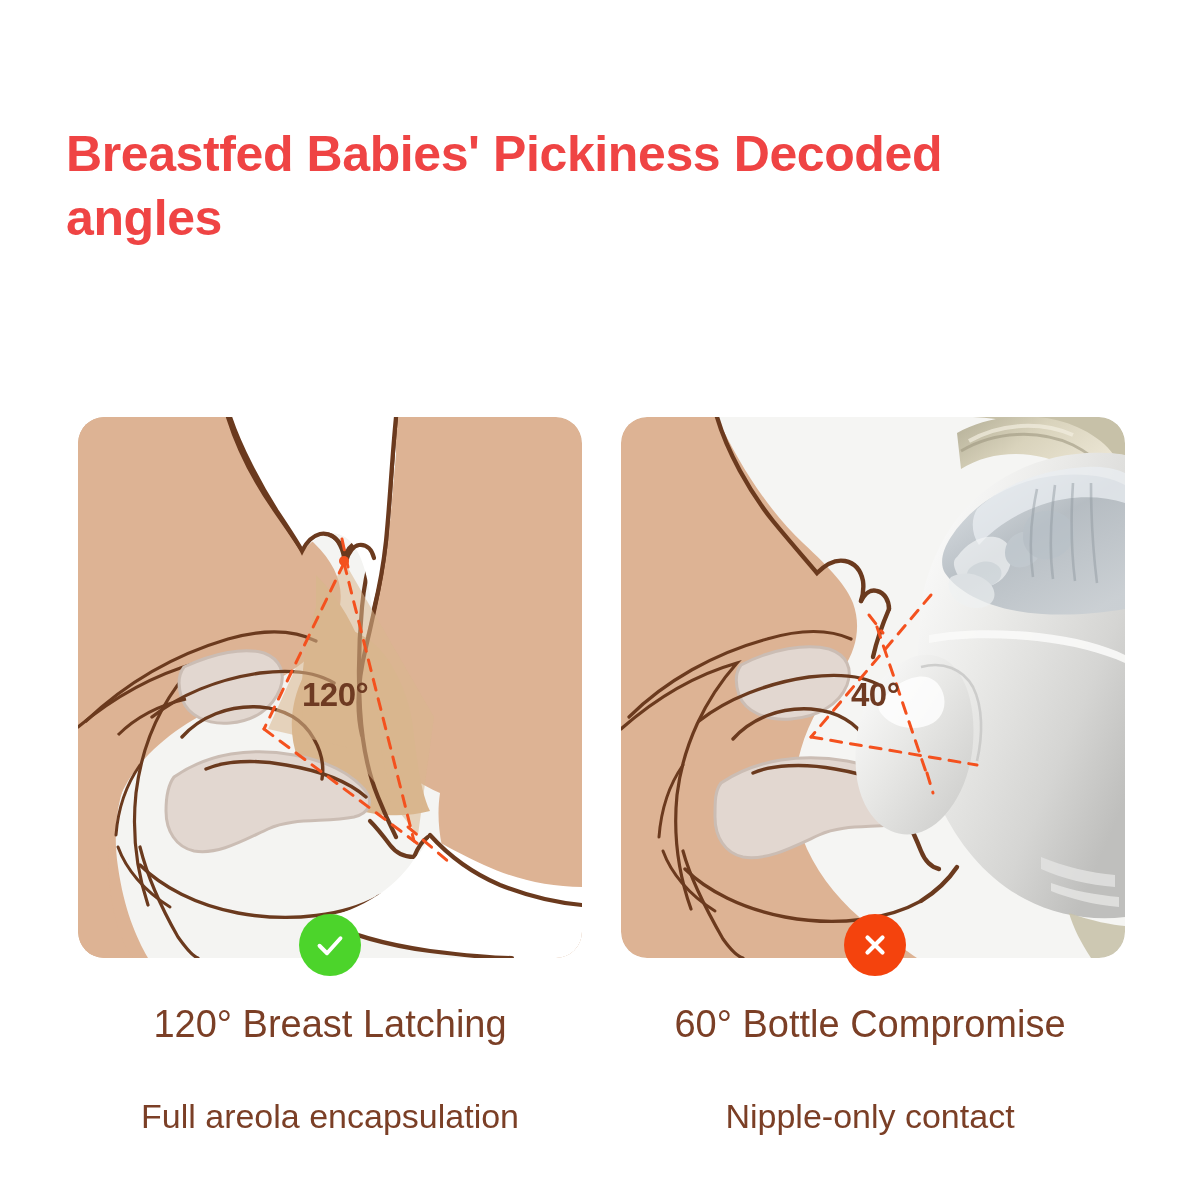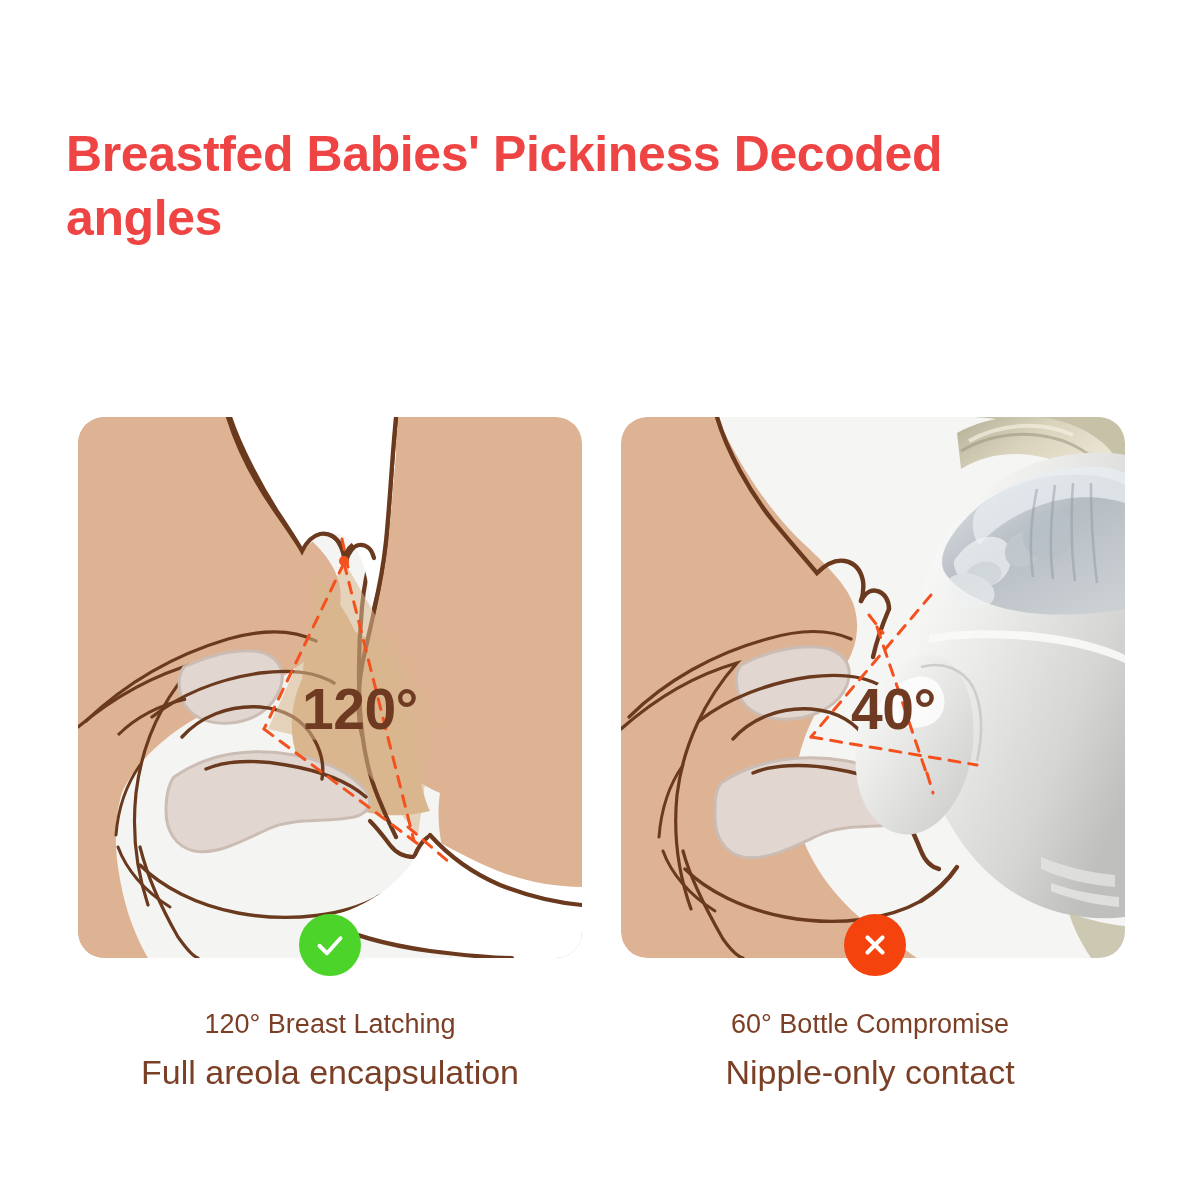--- a/index.html
+++ b/index.html
@@ -51,21 +51,21 @@
   #panel-left  { left: 78px; }
   #panel-right { left: 621px; }
 
   .panel svg { display: block; width: 100%; height: 100%; }
 
   
   .angle-label {
     position: absolute;
     color: #6E3A22;
     font-weight: bold;
-    font-size: 57px;
+    font-size: 33px;
     letter-spacing: -0.5px;
     pointer-events: none;
   }
   #angle-left  { left: 302px; top: 676px; }
   #angle-right { left: 851px; top: 676px; }
 
   
   .badge {
     position: absolute;
     width: 62px;
@@ -83,30 +83,31 @@
   .caption {
     position: absolute;
     top: 1000px;
     width: 540px;
     text-align: center;
     color: #7B3F26;
   }
   #caption-left  { left: 60px; }
   #caption-right { left: 600px; }
   .caption-main {
-    font-size: 27px;
+    font-size: 38px;
     line-height: 48px;
     font-weight: normal;
     white-space: nowrap;
   }
   .caption-sub {
     font-size: 34px;
     line-height: 48px;
     font-weight: normal;
     white-space: nowrap;
+    margin-top: 44px;
   }
 </style>
 </head>
 <body>
 
 <div id="title-block">
   <div class="title-line">Breastfed Babies' Pickiness Decoded</div>
   <div class="title-line">angles</div>
 </div>
 

